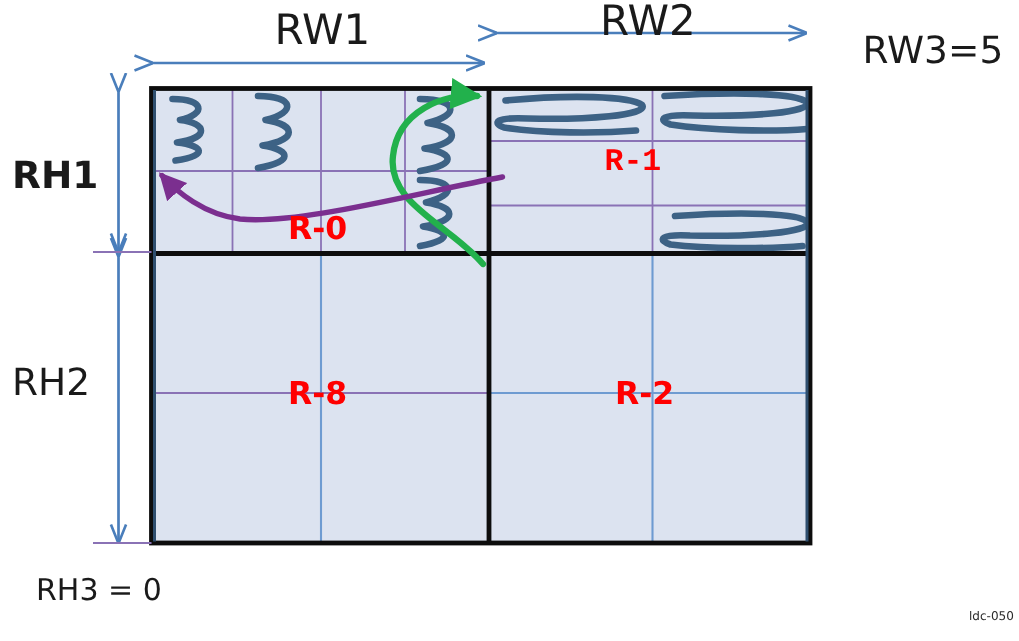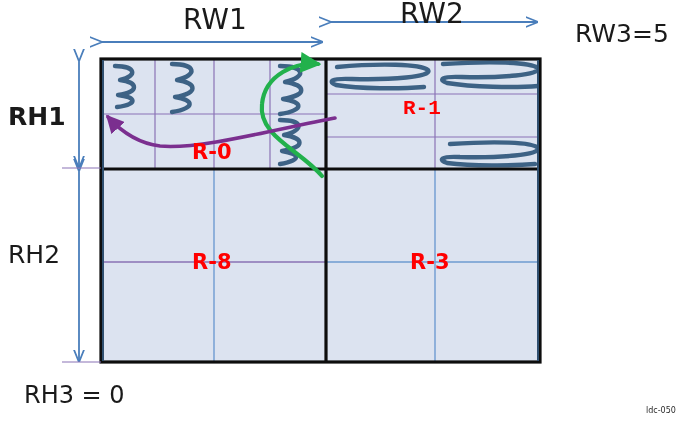--- a/index.html
+++ b/index.html
@@ -26,21 +26,21 @@
     font-family: "DejaVu Sans", sans-serif;
     font-weight: 400;
     white-space: nowrap;
     line-height: 1;
   }
   .label-rw1 { left: 183px; top: 6px;  font-size: 28px; }
   .label-rw2 { left: 400px; top: 0px;  font-size: 28px; }
   .label-rw3 { left: 575px; top: 21px; font-size: 25px; }
   .label-rh1 { left: 8px;   top: 104px; font-size: 25px; font-weight: bold; }
   .label-rh2 { left: 8px;   top: 242px; font-size: 25px; }
-  .label-rh3 { left: 24px;  top: 383px; font-size: 24px; }
+  .label-rh3 { left: 24px;  top: 383px; font-size: 20px; }
 
   .region-label {
     position: absolute;
     color: #ff0000;
     font-family: "DejaVu Sans", sans-serif;
     font-weight: bold;
     font-size: 21px;
     line-height: 1;
     white-space: nowrap;
   }
@@ -169,17 +169,17 @@
   <div class="label label-rw1">RW1</div>
   <div class="label label-rw2">RW2</div>
   <div class="label label-rw3">RW3=5</div>
   <div class="label label-rh1">RH1</div>
   <div class="label label-rh2">RH2</div>
   <div class="label label-rh3">RH3 = 0</div>
 
   <div class="region-label rl-r0">R-0</div>
   <div class="region-label rl-r1">R-1</div>
   <div class="region-label rl-r3">R-8</div>
-  <div class="region-label rl-r4">R-3</div>
+  <div class="region-label rl-r4">R-2</div>
 
   <div class="watermark">ldc-050</div>
 
 </div>
 
 </body></html>

